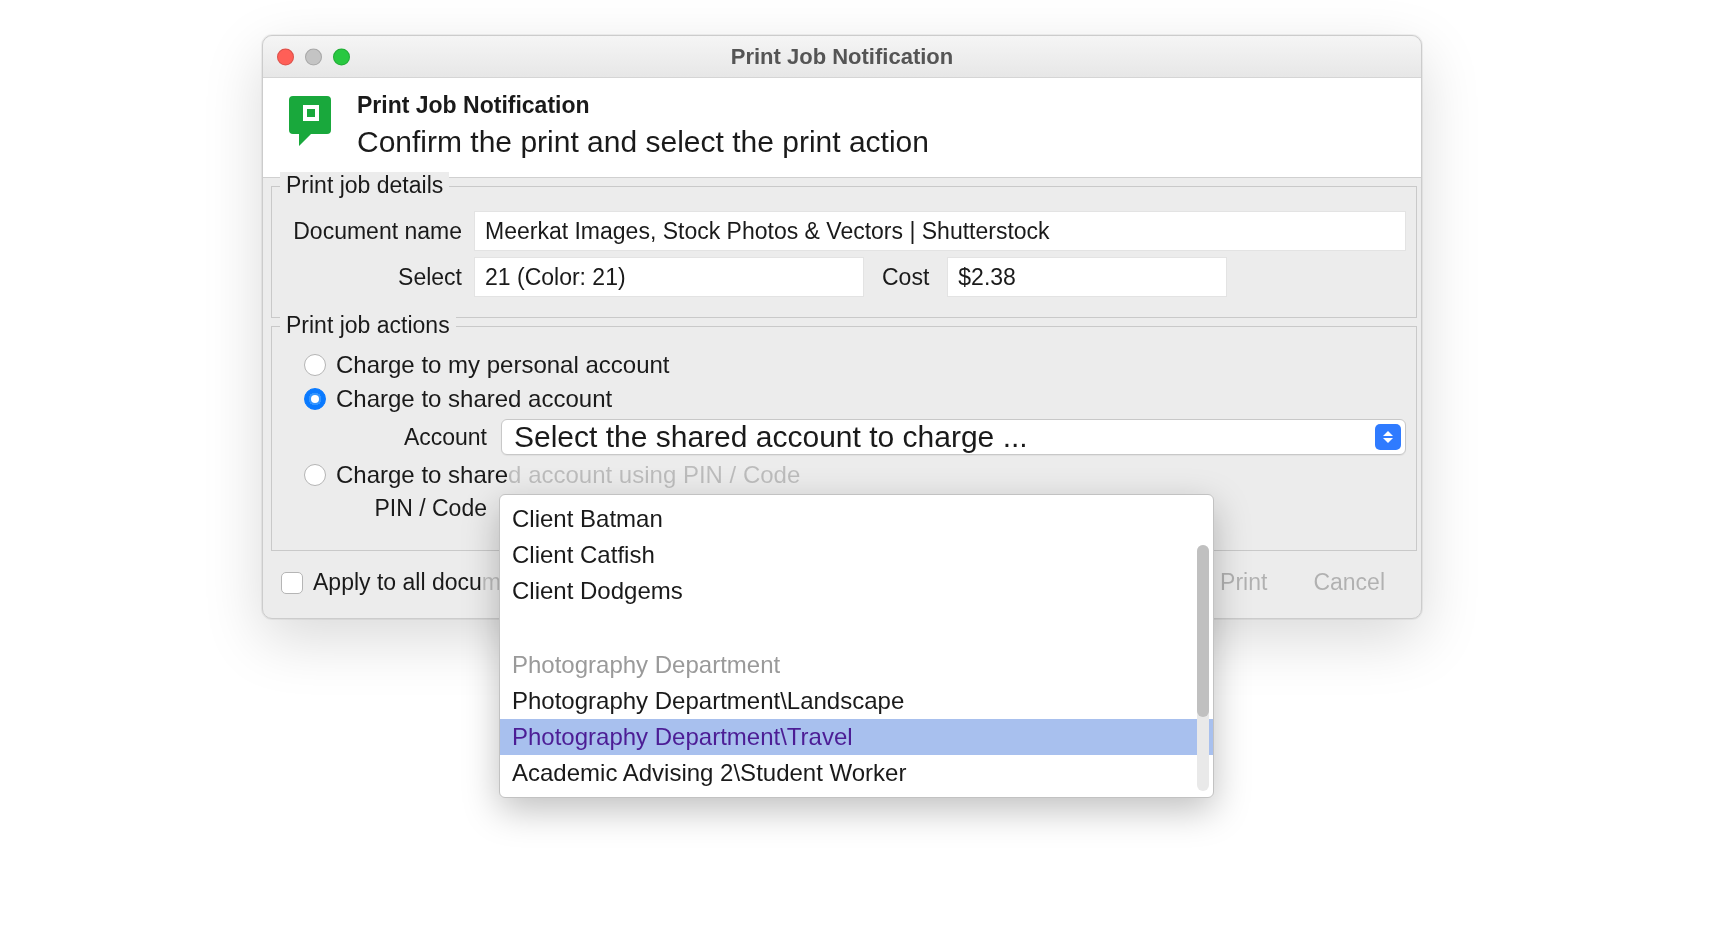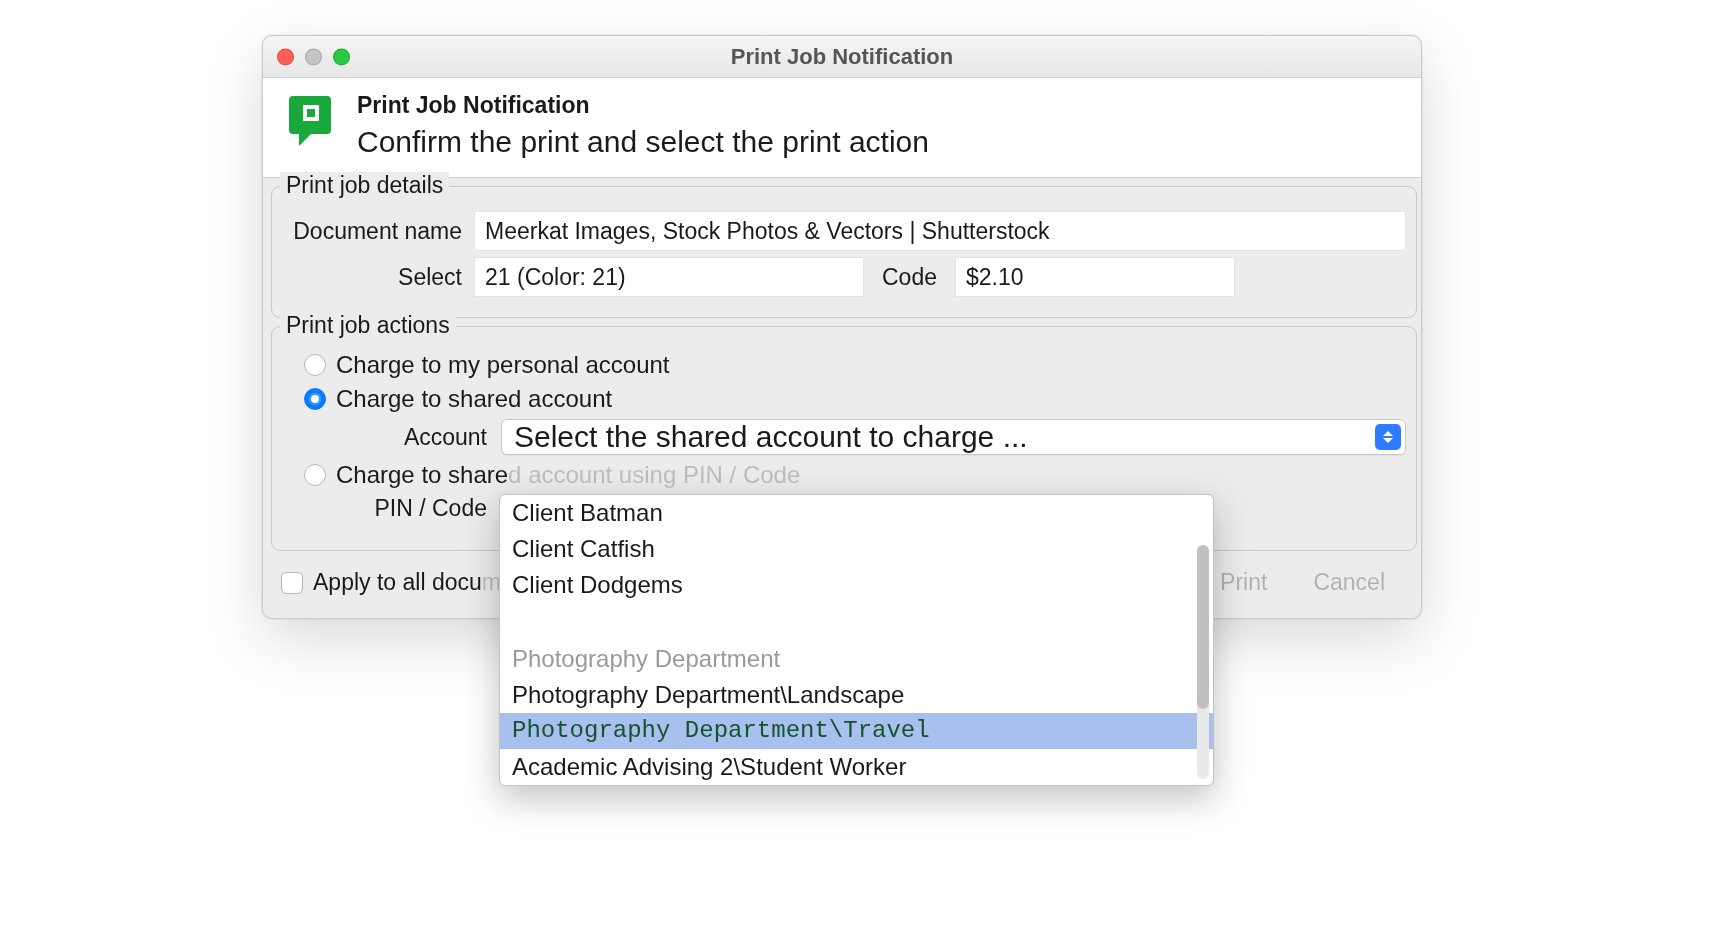--- a/index.html
+++ b/index.html
@@ -65,21 +65,21 @@
   }
   .logo svg { width: 100%; height: 100%; }
   .header-text h2 {
     font-size: 23px; font-weight: 700;
     margin-bottom: 6px;
   }
   .header-text p { font-size: 30px; }
 
   .group {
     border: 1px solid #c9c9c9;
-    border-radius: 9px;
+    border-radius: 0;
     margin: 8px 4px 0 8px;
     padding: 18px 10px 14px 10px;
     position: relative;
     background: #ececec;
   }
   .group-title {
     position: absolute;
     top: -15px; left: 8px;
     background: #ececec;
     padding: 0 6px;
@@ -178,32 +178,32 @@
   
   .dropdown {
     position:absolute;
     left: 489px; 
     top: 525px;
     width: 716px;
     background:#fff;
     border:1px solid #c2c2c2;
     border-radius:6px;
     box-shadow: 0 12px 36px rgba(0,0,0,0.25);
-    padding: 0 0;
+    padding: 6px 0;
     z-index: 50;
   }
   .dropdown .opt {
     padding: 2px 12px;
     font-size: 24px;
     line-height: 32px;
     white-space: nowrap;
     overflow: hidden;
   }
   .dropdown .opt.disabled { color: #9a9a9a; margin-top: 38px; }
-  .dropdown .opt.highlight { background: #a8c0ee; color:#14532d;font-family:Liberation Mono, monospace; }
+  .dropdown .opt.highlight { background: #a8c0ee; color:#4c1d95; }
   .dropdown .scrollbar {
     position:absolute; right:4px; top:50px; bottom:6px; width:12px;
     background: #e9e9e9; border-radius:6px;
   }
   .dropdown .scrollbar-thumb {
     position:absolute; left:0; right:0; top:0; height:70%;
     background:#c0c0c0; border-radius:6px;
   }
 
   .obscured { color: rgba(0,0,0,0.2); }
@@ -242,22 +242,22 @@
 
   <div class="group">
     <span class="group-title">Print job details</span>
     <div class="row">
       <div class="lbl">Document name</div>
       <div class="field">Meerkat Images, Stock Photos &amp; Vectors | Shutterstock</div>
     </div>
     <div class="row">
       <div class="lbl">Select</div>
       <div class="field field-short">21   (Color: 21)</div>
-      <div class="cost-lbl">Code</div>
-      <div class="field" style="flex:0 0 280px">$2.10</div>
+      <div class="cost-lbl">Cost</div>
+      <div class="field" style="flex:0 0 280px">$2.38</div>
     </div>
   </div>
 
   <div class="group" style="padding-bottom:22px;">
     <span class="group-title">Print job actions</span>
 
     <div class="radio-row">
       <span class="radio"></span>
       <span>Charge to my personal account</span>
     </div>

